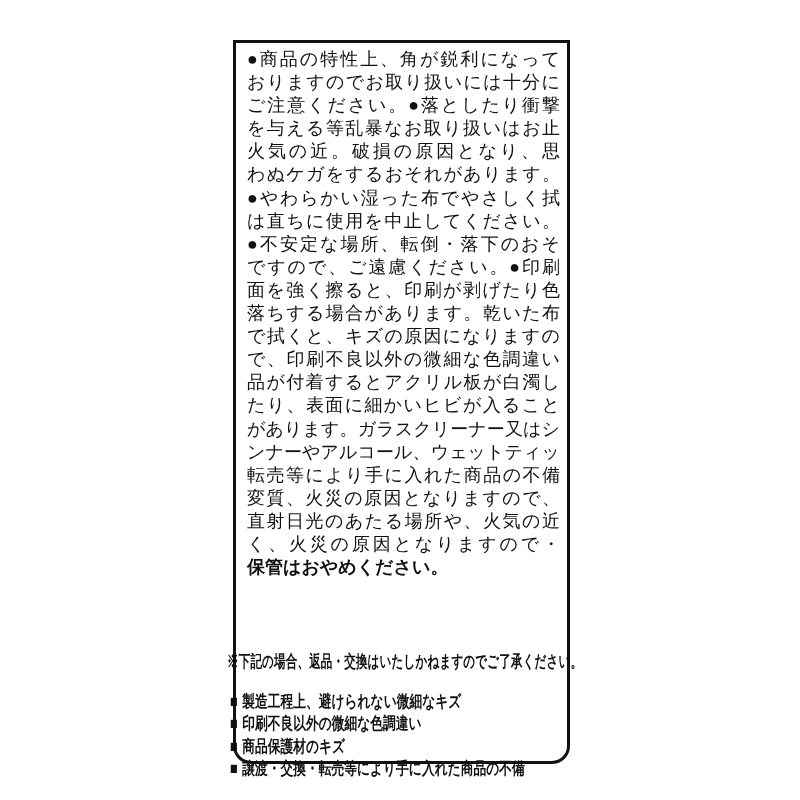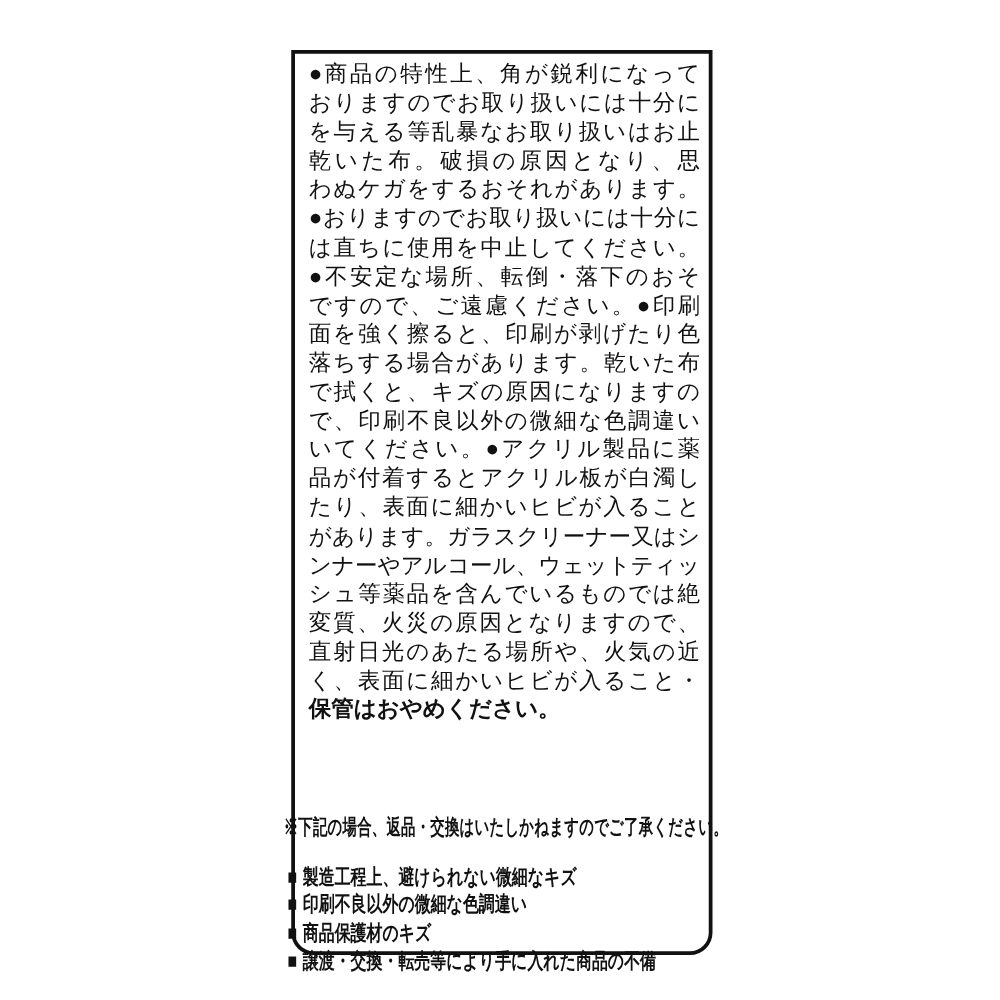--- a/index.html
+++ b/index.html
@@ -82,40 +82,40 @@
   }
 </style>
 </head>
 <body>
 
 <div class="stage">
 
   <div class="warning-box">
     <div class="wline">●商品の特性上、角が鋭利になって</div>
     <div class="wline">おりますのでお取り扱いには十分に</div>
+    <div class="wline">ご注意ください。●落としたり衝撃</div>
     <div class="wline">を与える等乱暴なお取り扱いはお止</div>
-    <div class="wline">乾いた布。破損の原因となり、思</div>
+    <div class="wline">火気の近。破損の原因となり、思</div>
     <div class="wline">わぬケガをするおそれがあります。</div>
-    <div class="wline">●おりますのでお取り扱いには十分に</div>
+    <div class="wline">●やわらかい湿った布でやさしく拭</div>
     <div class="wline">は直ちに使用を中止してください。</div>
     <div class="wline">●不安定な場所、転倒・落下のおそ</div>
     <div class="wline">ですので、ご遠慮ください。●印刷</div>
     <div class="wline">面を強く擦ると、印刷が剥げたり色</div>
     <div class="wline">落ちする場合があります。乾いた布</div>
     <div class="wline">で拭くと、キズの原因になりますの</div>
     <div class="wline">で、印刷不良以外の微細な色調違い</div>
-    <div class="wline">いてください。●アクリル製品に薬</div>
     <div class="wline">品が付着するとアクリル板が白濁し</div>
     <div class="wline">たり、表面に細かいヒビが入ること</div>
     <div class="wline">があります。ガラスクリーナー又はシ</div>
     <div class="wline">ンナーやアルコール、ウェットティッ</div>
-    <div class="wline">シュ等薬品を含んでいるものでは絶</div>
+    <div class="wline">転売等により手に入れた商品の不備</div>
     <div class="wline">変質、火災の原因となりますので、</div>
     <div class="wline">直射日光のあたる場所や、火気の近</div>
-    <div class="wline">く、表面に細かいヒビが入ること・</div>
+    <div class="wline">く、火災の原因となりますので・</div>
     <div class="wline last">保管はおやめください。</div>
   </div>
 
   <div class="return-note">※下記の場合、返品・交換はいたしかねますのでご了承ください。</div>
 
   <div class="exclusion-list">
     <div class="excl-item">
       <span class="excl-bullet">■</span><span>製造工程上、避けられない微細なキズ</span>
     </div>
     <div class="excl-item">

